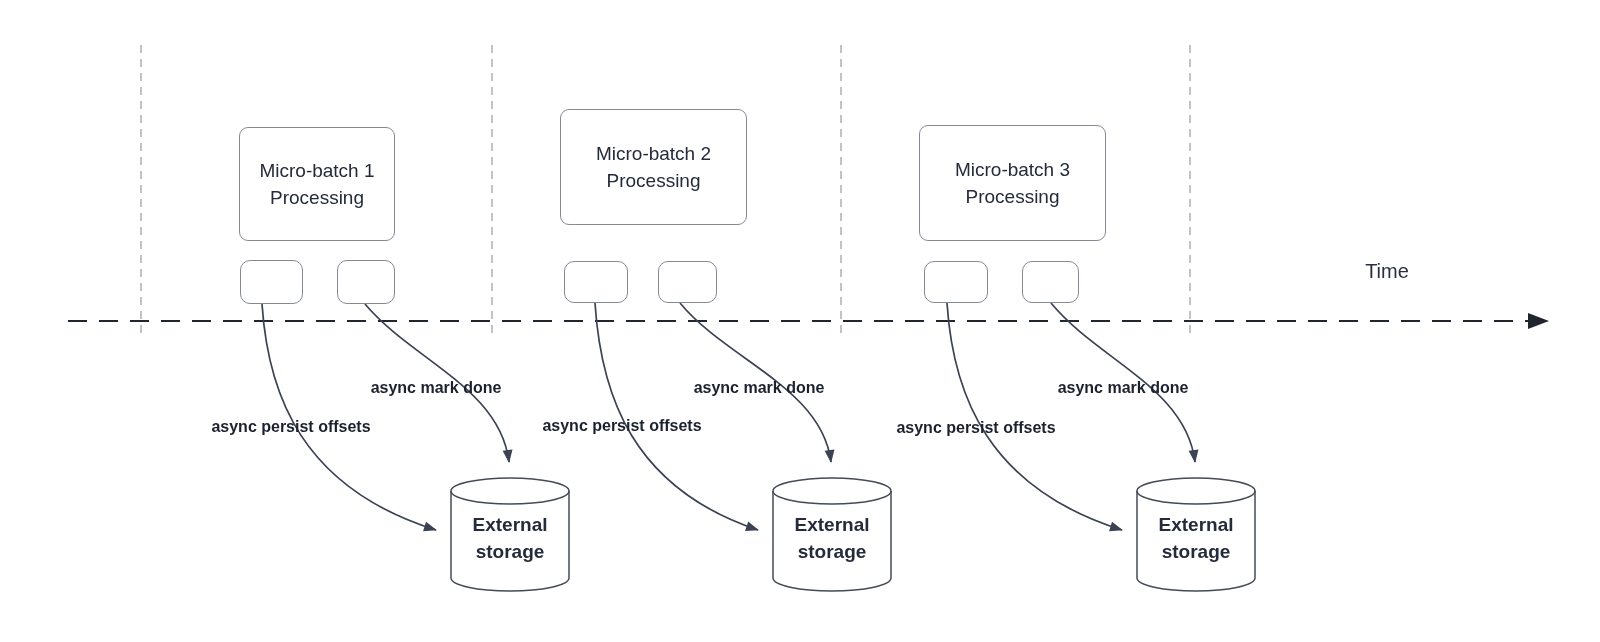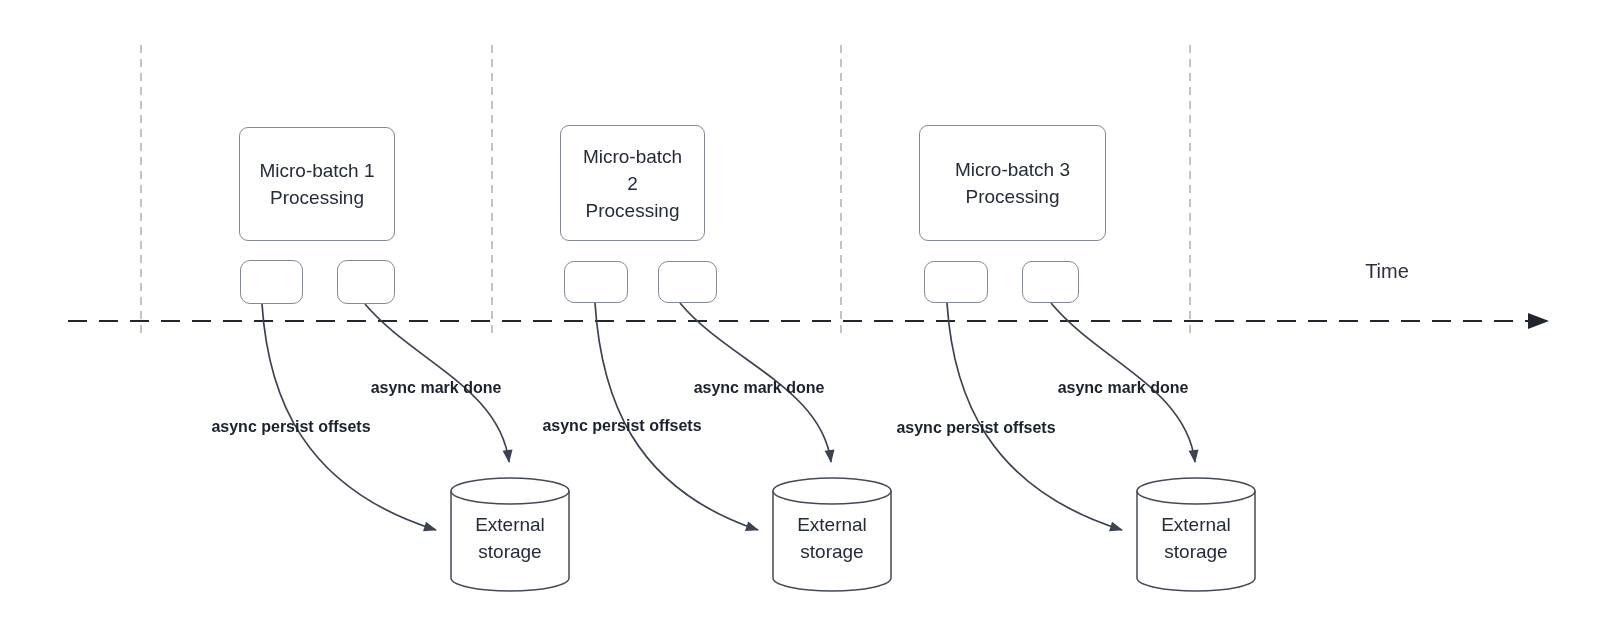--- a/index.html
+++ b/index.html
@@ -40,20 +40,21 @@
   }
   .storage-label {
     position: absolute;
     display: flex;
     align-items: center;
     justify-content: center;
     text-align: center;
     font-size: 19px;
     line-height: 27px;
     color: #242b3a;
+    font-weight: bold;
   }
   .async-label {
     position: absolute;
     transform: translate(-50%, -50%);
     font-size: 16px;
     font-weight: bold;
     white-space: nowrap;
     color: #1b212e;
   }
   .time-label {
@@ -110,21 +111,21 @@
 
   <div class="node main-box" style="left:239px;top:127px;width:156px;height:114px">
     <span>Micro-batch 1 Processing</span>
   </div>
   <div class="node task-box" style="left:240px;top:260px;width:63px;height:44px"></div>
   <div class="node task-box" style="left:337px;top:260px;width:58px;height:44px"></div>
   <div class="async-label" style="left:291px;top:427px">async persist offsets</div>
   <div class="async-label" style="left:436px;top:388px">async mark done</div>
   <div class="storage-label" style="left:451px;top:502px;width:118px;height:72px">External storage</div>
 
-  <div class="node main-box" style="left:560px;top:125px;width:145px;height:116px">
+  <div class="node main-box" style="left:560px;top:109px;width:187px;height:116px">
     <span>Micro-batch 2 Processing</span>
   </div>
   <div class="node task-box" style="left:564px;top:261px;width:64px;height:42px"></div>
   <div class="node task-box" style="left:658px;top:261px;width:59px;height:42px"></div>
   <div class="async-label" style="left:622px;top:426px">async persist offsets</div>
   <div class="async-label" style="left:759px;top:388px">async mark done</div>
   <div class="storage-label" style="left:773px;top:502px;width:118px;height:72px">External storage</div>
 
   <div class="node main-box" style="left:919px;top:125px;width:187px;height:116px">
     <span>Micro-batch 3 Processing</span>

